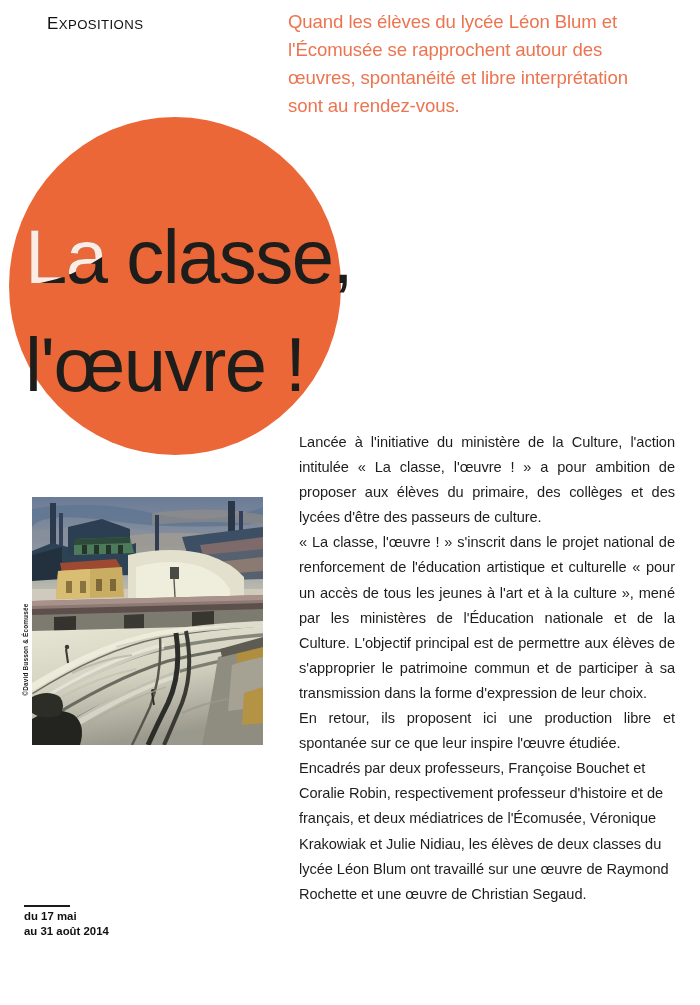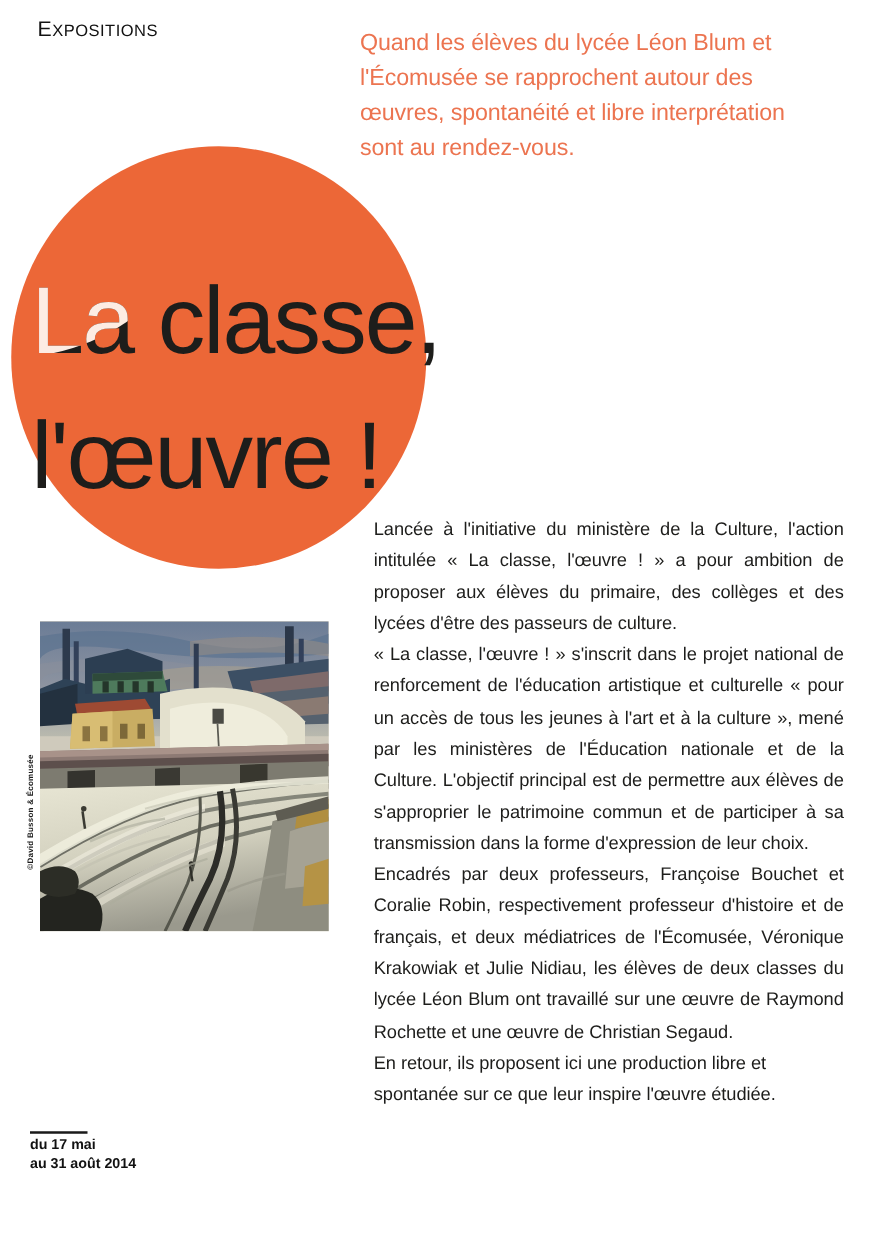--- a/index.html
+++ b/index.html
@@ -12,36 +12,36 @@
     background: #ffffff;
     font-family: "Liberation Sans", sans-serif;
     color: #1a1a1a;
     position: relative;
     overflow: hidden;
   }
 
   
   #section-label {
     position: absolute;
-    left: 30px;
+    left: 47px;
     top: 14px;
     font-size: 17px;
     letter-spacing: 0.4px;
     font-weight: 400;
     color: #111111;
     white-space: nowrap;
   }
   #section-label .cap-first { font-size: 17px; }
   #section-label .cap-rest  { font-size: 13.2px; }
 
   
   #kicker {
     position: absolute;
     left: 288px;
-    top: 20px;
+    top: 8px;
     width: 372px;
     font-size: 18.6px;
     line-height: 28px;
     color: #ec7450;
     font-weight: 400;
     letter-spacing: -0.1px;
   }
 
   
   #hero-circle {
@@ -109,21 +109,21 @@
     transform: rotate(-90deg);
     transform-origin: center center;
     text-align: right;
     white-space: nowrap;
   }
 
   
   #body-copy {
     position: absolute;
     left: 299px;
-    top: 412px;
+    top: 430px;
     width: 376px;
     font-size: 14.6px;
     line-height: 25.1px;
     text-align: justify;
     color: #1d1d1b;
     letter-spacing: -0.05px;
   }
   #body-copy p { margin: 0; }
   #body-copy p:last-child { text-align: left; }
 
@@ -276,22 +276,22 @@
     <path d="M150 216 Q172 206 196 202" stroke="#9a998b" stroke-width="2" fill="none" opacity="0.7"></path>
     <path d="M84 150 Q112 142 138 138" stroke="#c8c7b6" stroke-width="1.6" fill="none" opacity="0.7"></path>
   </svg>
 </div>
 
 <div id="artwork-credit">©David Busson &amp; Écomusée</div>
 
 <div id="body-copy">
   <p>Lancée à l'initiative du ministère de la Culture, l'action intitulée « La classe, l'œuvre ! » a pour ambition de proposer aux élèves du primaire, des collèges et des lycées d'être des passeurs de culture.</p>
   <p>« La classe, l'œuvre ! » s'inscrit dans le projet national de renforcement de l'éducation artistique et culturelle « pour un accès de tous les jeunes à l'art et à la culture », mené par les ministères de l'Éducation nationale et de la Culture. L'objectif principal est de permettre aux élèves de s'approprier le patrimoine commun et de participer à sa transmission dans la forme d'expression de leur choix.</p>
+  <p>En retour, ils proposent ici une production libre et spontanée sur ce que leur inspire l'œuvre étudiée.</p>
   <p>Encadrés par deux professeurs, Françoise Bouchet et Coralie Robin, respectivement professeur d'histoire et de français, et deux médiatrices de l'Écomusée, Véronique Krakowiak et Julie Nidiau, les élèves de deux classes du lycée Léon Blum ont travaillé sur une œuvre de Raymond Rochette et une œuvre de Christian Segaud.</p>
-  <p>En retour, ils proposent ici une production libre et spontanée sur ce que leur inspire l'œuvre étudiée.</p>
 </div>
 
 <div id="info-block">
   <div class="rule"></div>
   <div id="dates">
     <div>du 17 mai</div>
     <div>au 31 août 2014</div>
   </div>
 
 </div>

